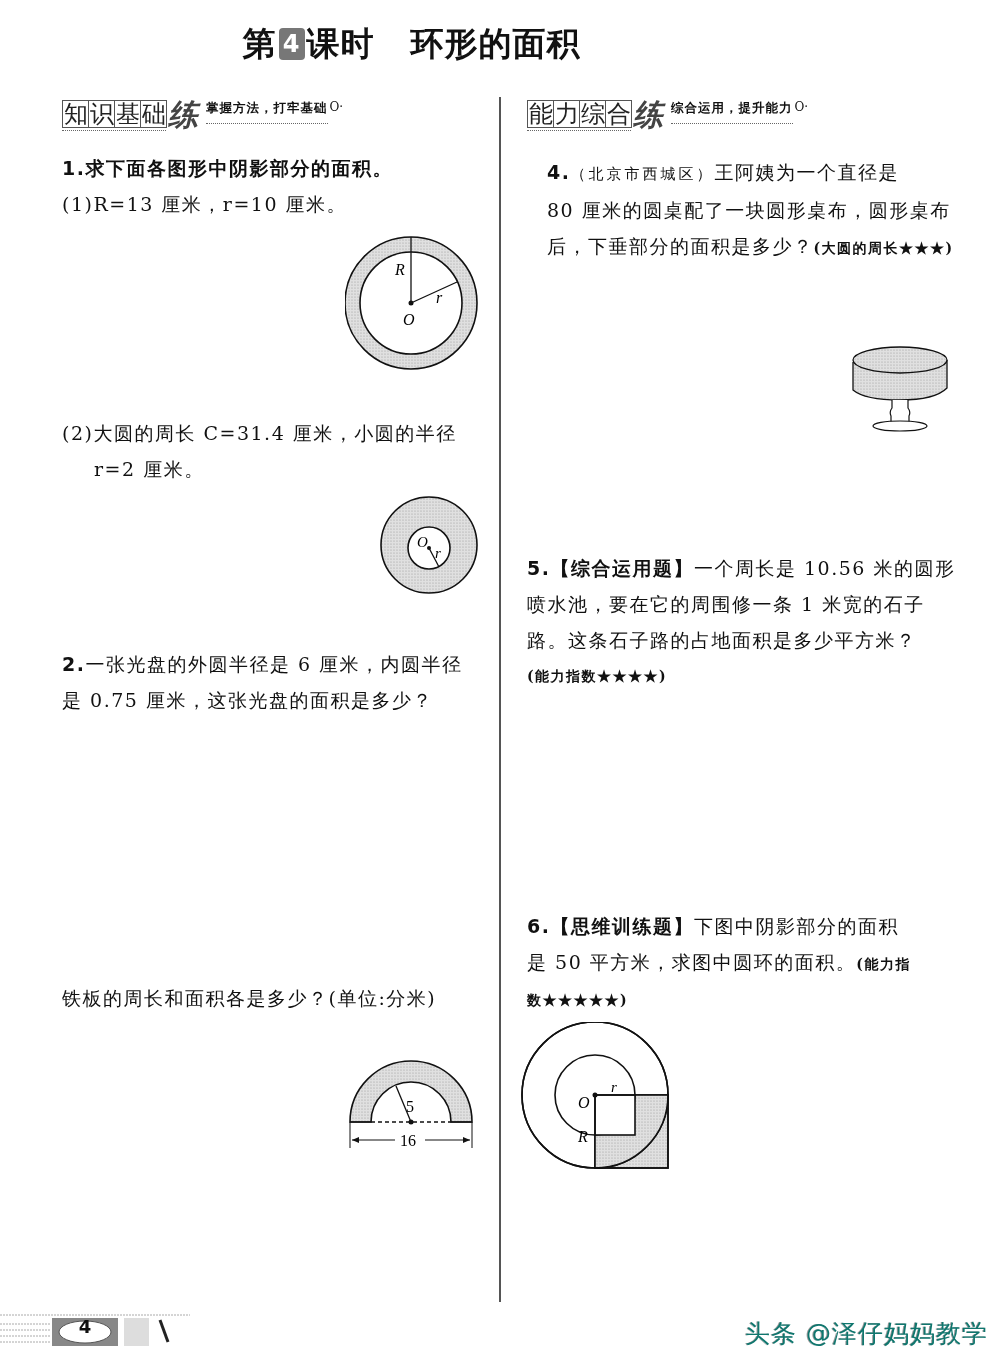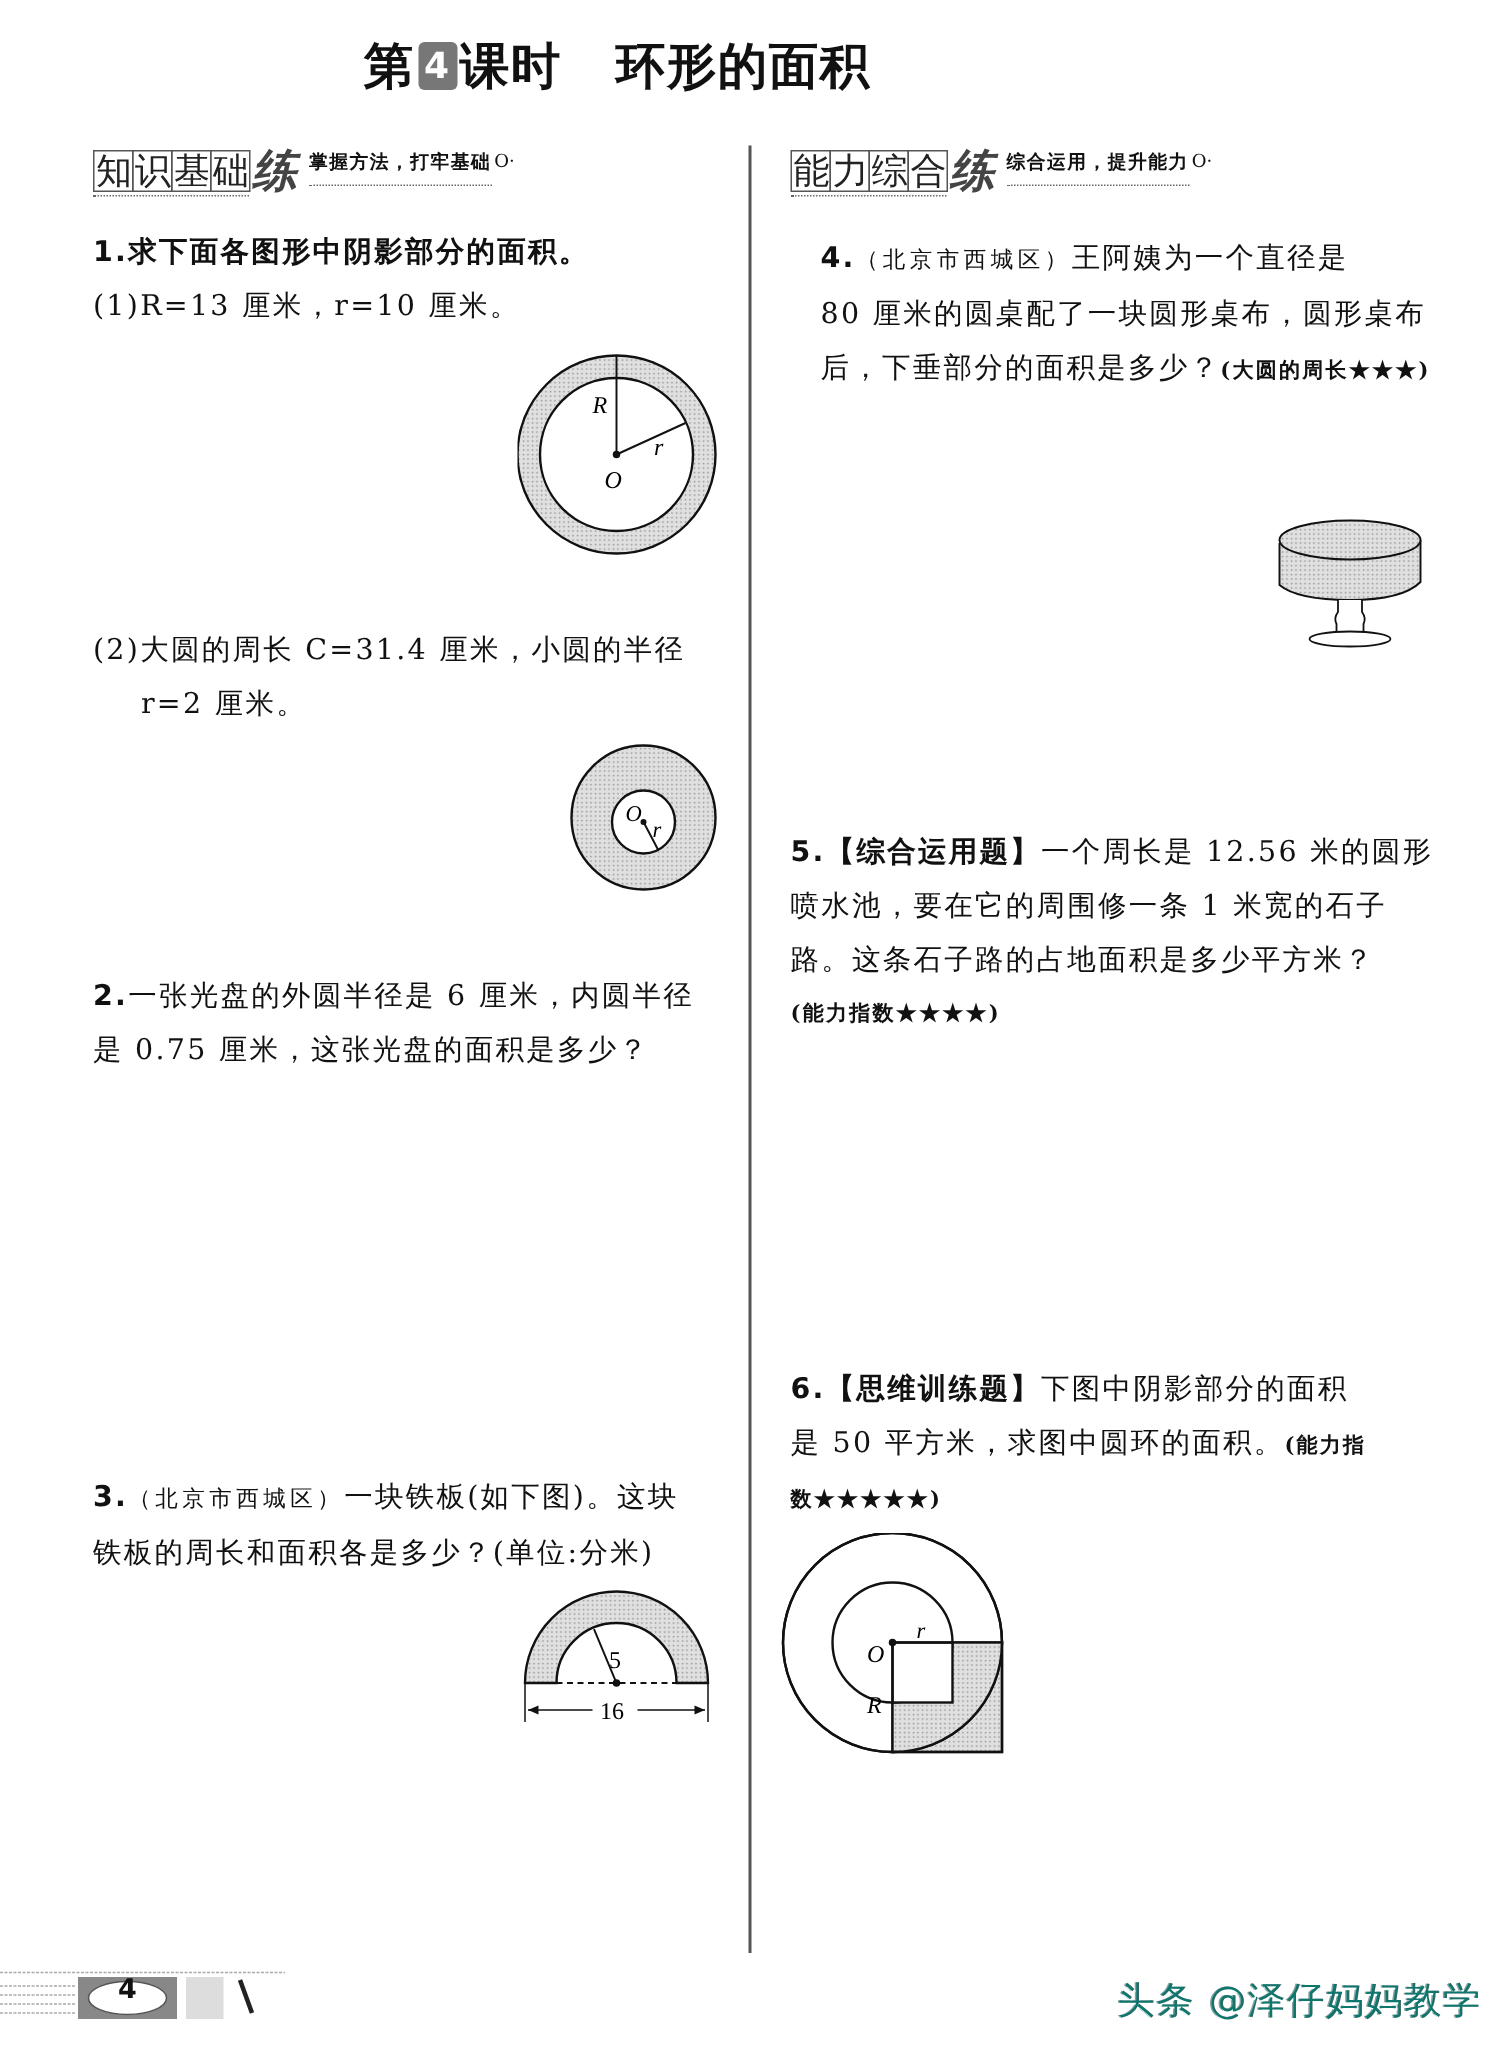--- a/index.html
+++ b/index.html
@@ -92,21 +92,20 @@
     <text x="60" y="63" font-size="15" font-style="italic" font-family="Liberation Serif, serif">r</text>
   </svg>
 </div>
 
 <div class="abs q" style="left:62px; top:646px; width:430px;">
   <div><b class="n">2.</b><span>一张光盘的外圆半径是 6 厘米，内圆半径</span></div>
   <div>是 0.75 厘米，这张光盘的面积是多少？</div>
 </div>
 
 <div class="abs q" style="left:62px; top:980px; width:430px;">
-  <div><b class="n">3.</b><span class="src">（北京市西城区）</span><span>一块铁板(如下图)。这块</span></div>
   <div>铁板的周长和面积各是多少？(单位:分米)</div>
 </div>
 
 <div class="abs fig" style="left:340px; top:1060px;">
   <svg width="150" height="95" viewBox="0 0 150 95">
     <path d="M10,62 A61,61 0 0 1 132,62 L111,62 A40,40 0 0 0 31,62 Z" fill="url(#dots)" stroke="#111" stroke-width="1.6"></path>
     <line x1="31" y1="62" x2="111" y2="62" stroke="#111" stroke-width="1.3" stroke-dasharray="4,3"></line>
     <line x1="10" y1="62" x2="31" y2="62" stroke="#111" stroke-width="1.3"></line>
     <line x1="111" y1="62" x2="132" y2="62" stroke="#111" stroke-width="1.3"></line>
     <line x1="71" y1="62" x2="56" y2="26" stroke="#111" stroke-width="1.3"></line>
@@ -131,21 +130,21 @@
 <div class="abs fig" style="left:845px; top:340px;">
   <svg width="115" height="95" viewBox="0 0 115 95">
     <path d="M8,22 L8,50 Q20,60 55,60 Q90,60 102,48 L102,20" fill="url(#dots)" stroke="#111" stroke-width="1.3"></path>
     <ellipse cx="55" cy="20" rx="47" ry="13" fill="url(#dots)" stroke="#111" stroke-width="1.3"></ellipse>
     <path d="M47,60 L47,68 Q44,72 46,76 L46,84 L64,84 L64,76 Q66,72 63,68 L63,60" fill="#fff" stroke="#111" stroke-width="1.2"></path>
     <ellipse cx="55" cy="86" rx="27" ry="5" fill="#fff" stroke="#111" stroke-width="1.2"></ellipse>
   </svg>
 </div>
 
 <div class="abs q" style="left:527px; top:550px; width:430px;">
-  <div><b class="n">5.</b><span class="tagbr">【综合运用题】</span><span>一个周长是 12.56 米的圆形</span></div>
+  <div><b class="n">5.</b><span class="tagbr">【综合运用题】</span><span>一个周长是 10.56 米的圆形</span></div>
   <div>喷水池，要在它的周围修一条 1 米宽的石子</div>
   <div>路。这条石子路的占地面积是多少平方米？</div>
   <div class="tag">(能力指数★★★★)</div>
 </div>
 
 <div class="abs q" style="left:527px; top:908px; width:430px;">
   <div><b class="n">6.</b><span class="tagbr">【思维训练题】</span><span>下图中阴影部分的面积</span></div>
   <div><span>是 50 平方米，求图中圆环的面积。</span><span class="tag">(能力指</span></div>
   <div class="tag">数★★★★★)</div>
 </div>

